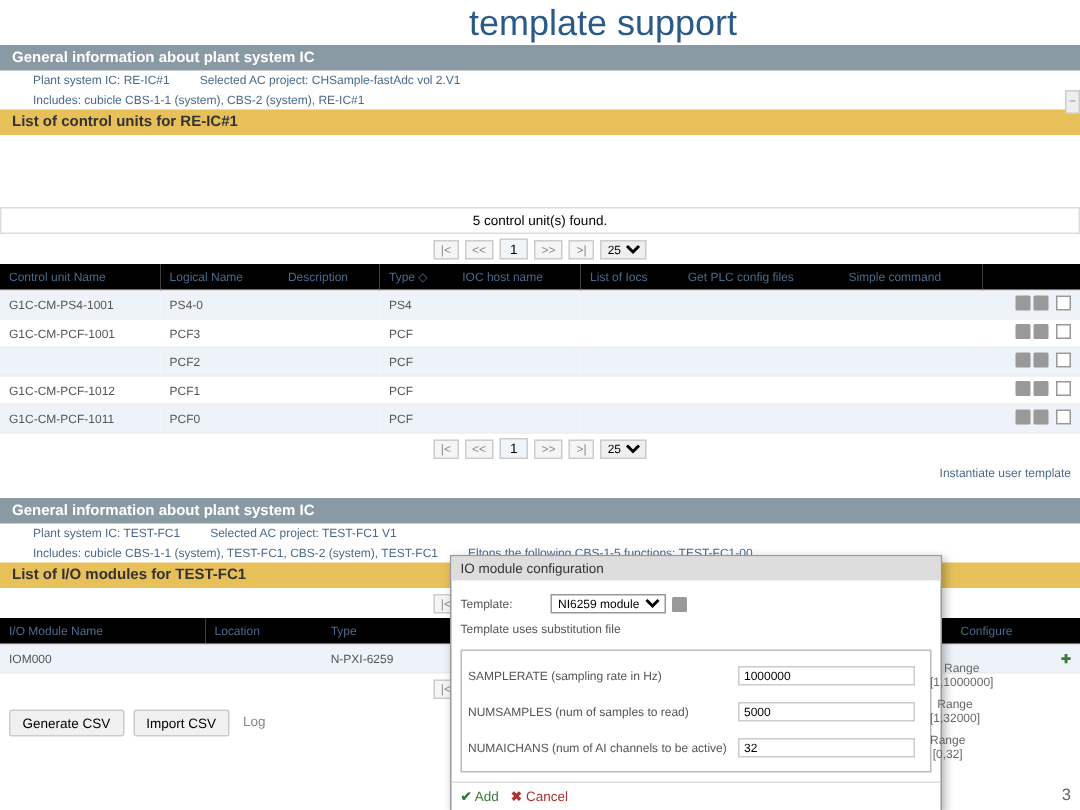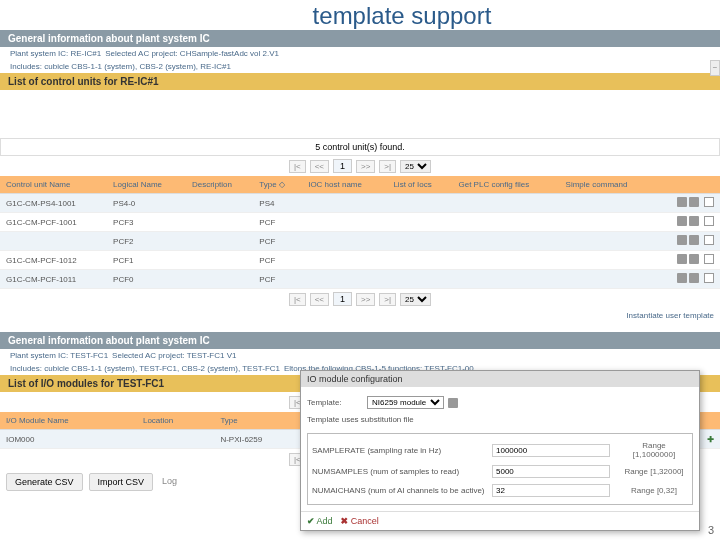--- a/index.html
+++ b/index.html
@@ -1,38 +1,38 @@
 <!DOCTYPE html>
 <html><head>
 <meta charset="utf-8">
 <style>
   * { box-sizing: border-box; margin: 0; padding: 0; }
   body { font-family: Arial, sans-serif; font-size: 9px; background: #fff; width: 720px; height: 540px; overflow: hidden; position: relative; }
   .title { font-size: 24px; color: #2a5a8a; text-align: center; padding: 2px 0 0 84px; font-weight: normal; }
   .section-header { background: #e8c05a; padding: 3px 8px; font-size: 10px; color: #333; font-weight: bold; }
   .section-header.gray { background: #8a9aa5; color: #fff; }
-  .info-row { padding: 2px 10px; font-size: 8px; color: #4a6a8a; display: flex; gap: 4px; }
+  .info-row { padding: 2px 22px; font-size: 8px; color: #4a6a8a; display: flex; gap: 20px; }
   .info-row span { white-space: nowrap; }
   .count-bar { background: #fff; padding: 3px; text-align: center; font-size: 9px; border: 1px solid #ddd; margin-top: 48px; }
   .pager { display: flex; justify-content: center; align-items: center; gap: 4px; padding: 3px; font-size: 9px; }
   .pager button { border: 1px solid #ccc; background: #f5f5f5; padding: 1px 4px; font-size: 8px; cursor: pointer; color:#888;}
   .pager .page-box { border: 1px solid #ccc; padding: 1px 6px; background: #f0f5fa; }
   .pager select { font-size: 8px; border: 1px solid #ccc; }
   table { width: 100%; border-collapse: collapse; font-size: 8px; }
-  th { background: #fdba74; padding: 4px 6px; text-align: left; color: #4a6a8a; border-bottom: 1px solid #ddd; font-weight: normal; }
+  th { background: #000000; padding: 4px 6px; text-align: left; color: #4a6a8a; border-bottom: 1px solid #ddd; font-weight: normal; }
   td { padding: 3px 6px; border-bottom: 1px solid #eee; color: #555; }
   tr.alt { background: #edf3f8; }
   .icon-cell { text-align: right; white-space: nowrap; }
   .icon-btn { display: inline-block; width: 10px; height: 10px; background: #999; margin: 0 1px; cursor: pointer; border-radius:1px;}
   .checkbox { width: 10px; height: 10px; border: 1px solid #999; display: inline-block; margin-left: 4px; background:#fff;}
   .instantiate { text-align: right; padding: 2px 6px; font-size: 8px; color: #4a6a8a; }
   .lower-section { margin-top: 10px; }
   .btn { background: #f0f0f0; border: 1px solid #ccc; padding: 3px 8px; font-size: 9px; cursor: pointer; border-radius:2px;}
   .btn-row { padding: 4px 6px; display: flex; gap: 6px; }
-  .dialog { position: absolute; left: 300px; top: 370px; width: 400px; background: #fff; border: 1px solid #999; box-shadow: 2px 2px 6px rgba(0,0,0,0.3); }
+  .dialog { position: absolute; left: 300px; top: 370px; width: 328px; background: #fff; border: 1px solid #999; box-shadow: 2px 2px 6px rgba(0,0,0,0.3); }
   .dialog-header { background: #ddd; padding: 3px 6px; font-size: 9px; color: #333; }
   .dialog-body { padding: 6px; }
   .dialog-row { display: flex; align-items: center; padding: 3px 0; font-size: 8px; }
   .dialog-row label { flex: 0 0 180px; color:#555;}
   .dialog-row input[type=text] { flex: 0 0 90px; border: 1px solid #ccc; padding: 1px 3px; font-size: 8px; }
   .dialog-row .range { flex: 1; padding-left: 10px; color: #666; text-align: center; }
   .dialog-actions { display:flex; gap:8px; padding: 4px 6px; border-top:1px solid #ddd;}
   .dialog-actions .add { color: #3a7a3a; }
   .dialog-actions .cancel { color: #a33; }
   .green-check { color:#3a7a3a; font-weight:bold;}

